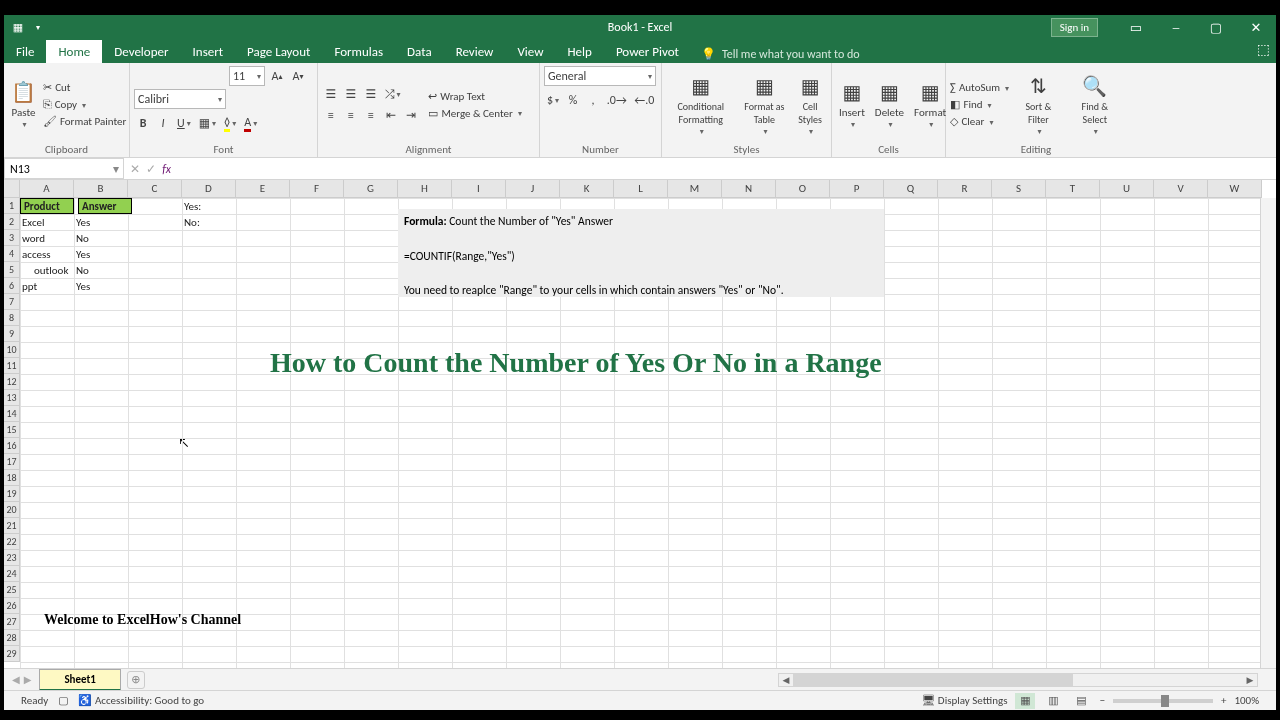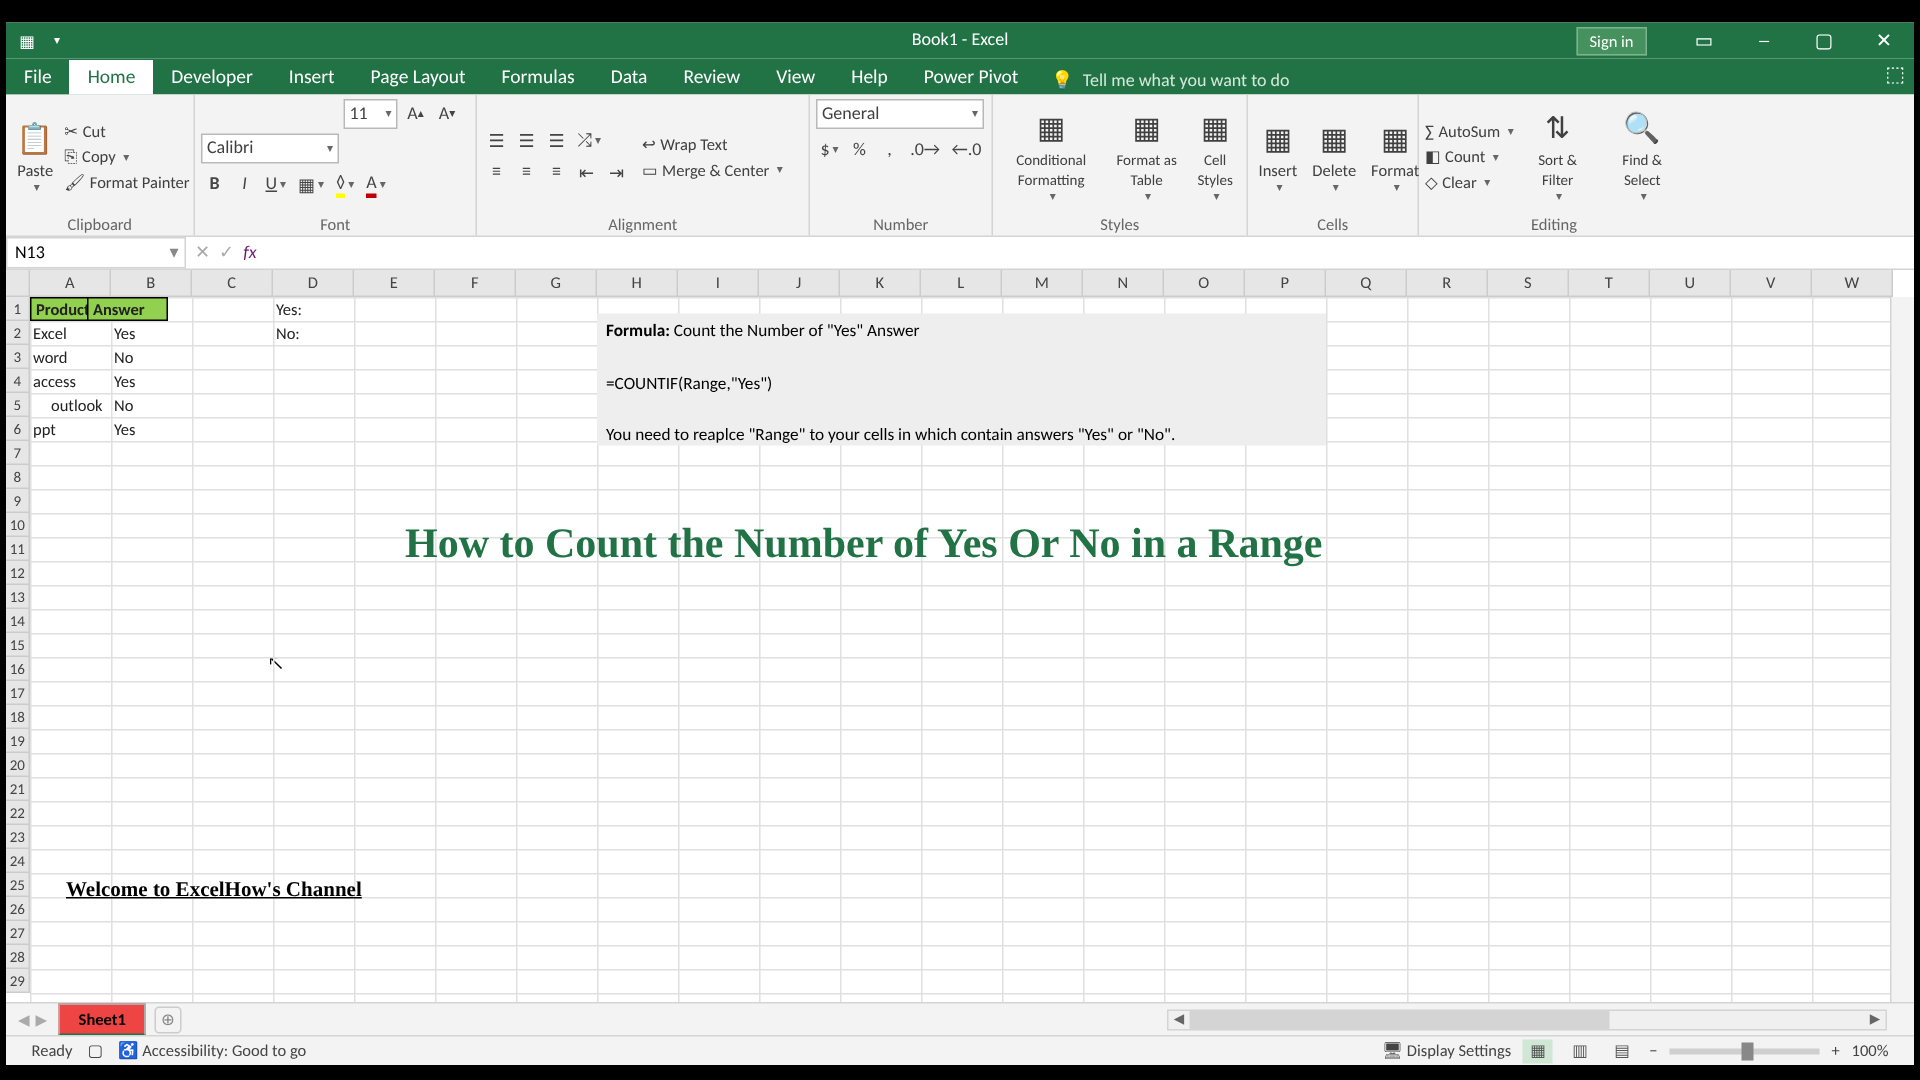--- a/index.html
+++ b/index.html
@@ -54,21 +54,21 @@
 .cell { position: absolute; font-size: 11px; color: #222; display: flex; align-items: center; padding-left: 2px; white-space: nowrap; }
 .hdr-cell { background: #92d050; font-weight: bold; border: 1px solid #000; padding-left: 3px; }
 .formula-box { position: absolute; background: #eee; font-size: 11.5px; line-height: 1.5; padding: 4px 6px; }
 .formula-box b { font-weight: bold; }
 .big-title { position: absolute; font-family: Georgia, "Times New Roman", serif; font-weight: bold; font-size: 28px; color: #217346; white-space: nowrap; }
 .welcome { position: absolute; font-family: Georgia, "Times New Roman", serif; font-weight: bold; font-size: 14px; color: #000; }
 .cursor-pointer { position: absolute; font-size: 13px; color: #000; }
 
 .sheet-tabs { height: 22px; background: #f3f3f3; display: flex; align-items: center; font-size: 11px; border-top: 1px solid #d4d4d4; }
 .sheet-nav { display: flex; gap: 4px; padding: 0 8px; color: #aaa; font-size: 10px; }
-.sheet-tab { padding: 3px 12px; background: #ef4444; border: 1px solid #aaa; border-bottom: 2px solid #217346; font-weight: 600; }
+.sheet-tab { padding: 3px 24px; background: #fef9c3; border: 1px solid #aaa; border-bottom: 2px solid #217346; font-weight: 600; }
 .new-sheet { margin-left: 6px; width: 18px; height: 18px; border: 1px solid #ccc; border-radius: 3px; display: flex; align-items: center; justify-content: center; color: #888; }
 .hscroll { margin-left: auto; height: 14px; width: 480px; background: #f0f0f0; border: 1px solid #d4d4d4; display: flex; align-items: center; position: relative; margin-right: 18px; }
 .hscroll .arrow { width: 14px; text-align: center; color: #666; font-size: 9px; }
 .hscroll .thumb { position: absolute; left: 14px; height: 12px; width: 280px; background: #d4d4d4; }
 
 .statusbar { height: 20px; background: #f3f3f3; border-top: 1px solid #d4d4d4; display: flex; align-items: center; font-size: 11px; color: #444; padding: 0 17px; gap: 10px; }
 .statusbar .right { margin-left: auto; display: flex; align-items: center; gap: 8px; }
 .view-btn { width: 20px; height: 16px; display: flex; align-items: center; justify-content: center; border: 1px solid transparent; font-size: 11px; color: #555; }
 .view-btn.active { background: #d0e7d5; }
 .zoom-slider { width: 100px; height: 4px; background: #cfcfcf; position: relative; }
@@ -275,21 +275,21 @@
     <div class="ribbon-group" style="width:180px; border-right:none;">
       <div class="ribbon-body">
         <div class="stack3">
           <div class="row">
               <span>∑</span>
               <span>AutoSum</span>
               <span class="caret">▾</span>
             </div>
           <div class="row">
               <span>◧</span>
-              <span>Count</span>
+              <span>Find</span>
               <span class="caret">▾</span>
             </div>
           <div class="row">
               <span>◇</span>
               <span>Clear</span>
               <span class="caret">▾</span>
             </div>
         </div>
         <div class="btn-col">
             <span class="icon">⇅</span>
@@ -428,36 +428,36 @@
           <div class="gridline-h" style="top: 336px;"></div>
           <div class="gridline-h" style="top: 352px;"></div>
           <div class="gridline-h" style="top: 368px;"></div>
           <div class="gridline-h" style="top: 384px;"></div>
           <div class="gridline-h" style="top: 400px;"></div>
           <div class="gridline-h" style="top: 416px;"></div>
           <div class="gridline-h" style="top: 432px;"></div>
           <div class="gridline-h" style="top: 448px;"></div>
           <div class="gridline-h" style="top: 464px;"></div>
           <div class="cell hdr-cell" style="left: 0px; top: 0px; width: 54px; height: 16px;">Product</div>
-          <div class="cell hdr-cell" style="left: 38px; top: 0px; width: 54px; height: 16px;">Answer</div>
+          <div class="cell hdr-cell" style="left: 58px; top: 0px; width: 54px; height: 16px;">Answer</div>
           <div class="cell" style="left: 0px; top: 16px; width: 54px; height: 16px;">Excel</div>
           <div class="cell" style="left: 54px; top: 16px; width: 54px; height: 16px;">Yes</div>
           <div class="cell" style="left: 0px; top: 32px; width: 54px; height: 16px;">word</div>
           <div class="cell" style="left: 54px; top: 32px; width: 54px; height: 16px;">No</div>
           <div class="cell" style="left: 0px; top: 48px; width: 54px; height: 16px;">access</div>
           <div class="cell" style="left: 54px; top: 48px; width: 54px; height: 16px;">Yes</div>
           <div class="cell" style="left: 12px; top: 64px; width: 54px; height: 16px;">outlook</div>
           <div class="cell" style="left: 54px; top: 64px; width: 54px; height: 16px;">No</div>
           <div class="cell" style="left: 0px; top: 80px; width: 54px; height: 16px;">ppt</div>
           <div class="cell" style="left: 54px; top: 80px; width: 54px; height: 16px;">Yes</div>
           <div class="cell" style="left: 162px; top: 0px; width: 54px; height: 16px;">Yes:</div>
           <div class="cell" style="left: 162px; top: 16px; width: 54px; height: 16px;">No:</div>
           <div class="formula-box" style="left: 378px; top: 11.2px; width: 486px; height: 88px;"><div><b>Formula:</b> Count the Number of "Yes" Answer</div><br><div>=COUNTIF(Range,"Yes")</div><br><div>You need to reaplce "Range" to your cells in which contain answers "Yes" or "No".</div></div>
           <div class="big-title" style="left: 250px; top: 148.8px;">How to Count the Number of Yes  Or No in a Range</div>
-          <div class="welcome" style="left: 24px; top: 388px; text-decoration: underline;">Welcome to ExcelHow's  Channel</div>
+          <div class="welcome" style="left: 24px; top: 414px;">Welcome to ExcelHow's  Channel</div>
         </div>
     </div>
     <div class="grid-right"></div>
   </div>
 
   <div class="sheet-tabs">
     <div class="sheet-nav">
         <span>◀</span>
         <span>▶</span>
       </div>

